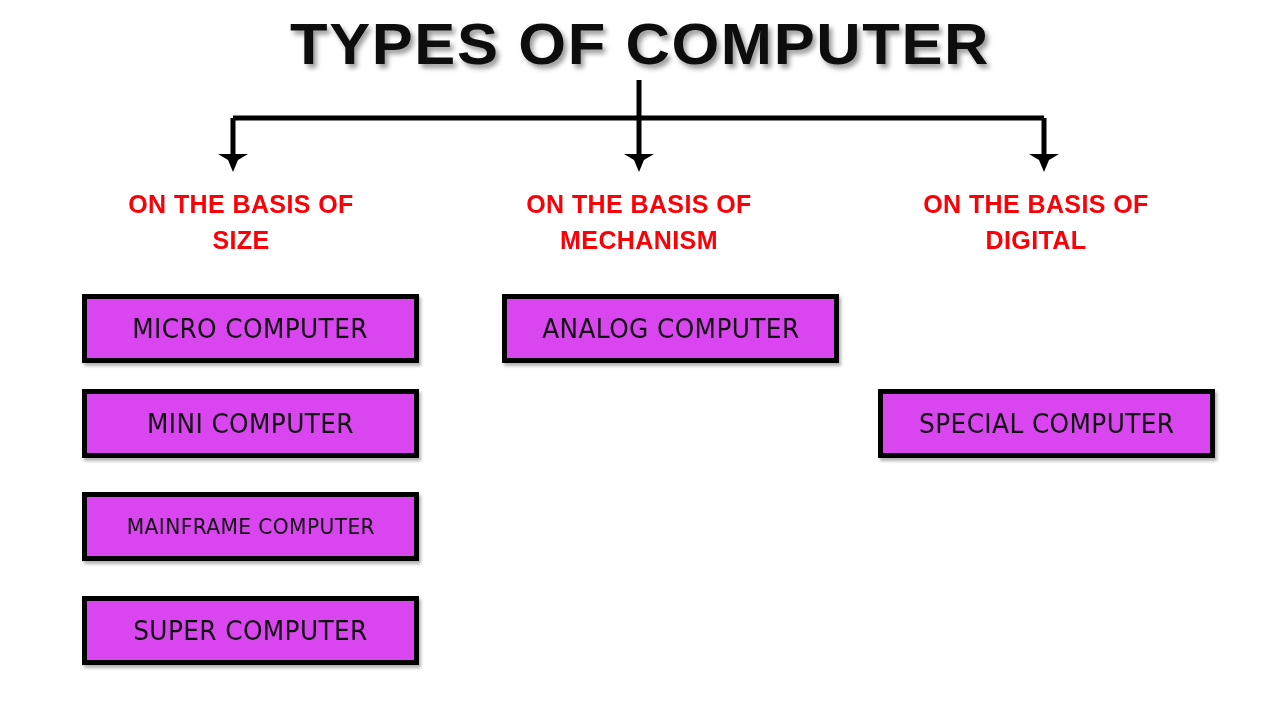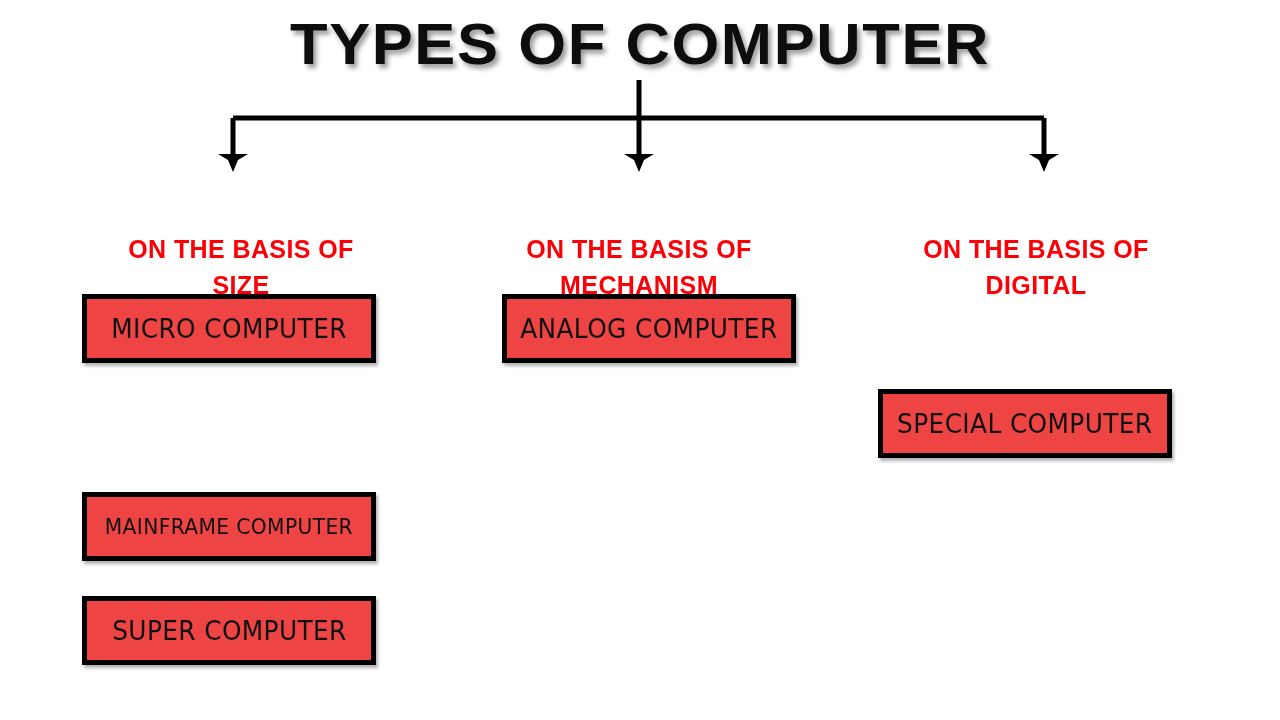--- a/index.html
+++ b/index.html
@@ -54,34 +54,33 @@
     position: absolute;
     top: 186px;
     width: 360px;
     text-align: center;
     font-family: "Liberation Sans", sans-serif;
     font-size: 25px;
     font-weight: 700;
     letter-spacing: 0.4px;
     line-height: 1.45;
     color: #fb0007;
-    margin-top: 45px;
   }
   #heading-0 { left: 61px; }
   #heading-1 { left: 459px; }
   #heading-2 { left: 856px; }
 
   
   .box {
     position: absolute;
     box-sizing: border-box;
-    width: 294px;
+    width: 337px;
     height: 69px;
     border: 5px solid #000000;
-    background: #ef4444;
+    background: #d946ef;
     display: flex;
     align-items: center;
     justify-content: center;
     box-shadow: 2px 3px 3px rgba(0,0,0,0.30);
   }
   .box-label {
     font-family: "DejaVu Sans", sans-serif;
     font-weight: 400;
     font-size: 27px;
     letter-spacing: 0.4px;
@@ -135,20 +134,23 @@
     <span>MECHANISM</span>
   </div>
   <div class="col-heading" id="heading-2">
     <span>ON THE BASIS OF</span><br>
     <span>DIGITAL</span>
   </div>
 
   <div class="box col-0 row-0">
     <span class="box-label">MICRO COMPUTER</span>
   </div>
+  <div class="box col-0 row-1">
+    <span class="box-label">MINI COMPUTER</span>
+  </div>
   <div class="box col-0 row-2">
     <span class="box-label sm">MAINFRAME COMPUTER</span>
   </div>
   <div class="box col-0 row-3">
     <span class="box-label">SUPER COMPUTER</span>
   </div>
 
   <div class="box col-1 row-0">
     <span class="box-label">ANALOG COMPUTER</span>
   </div>

